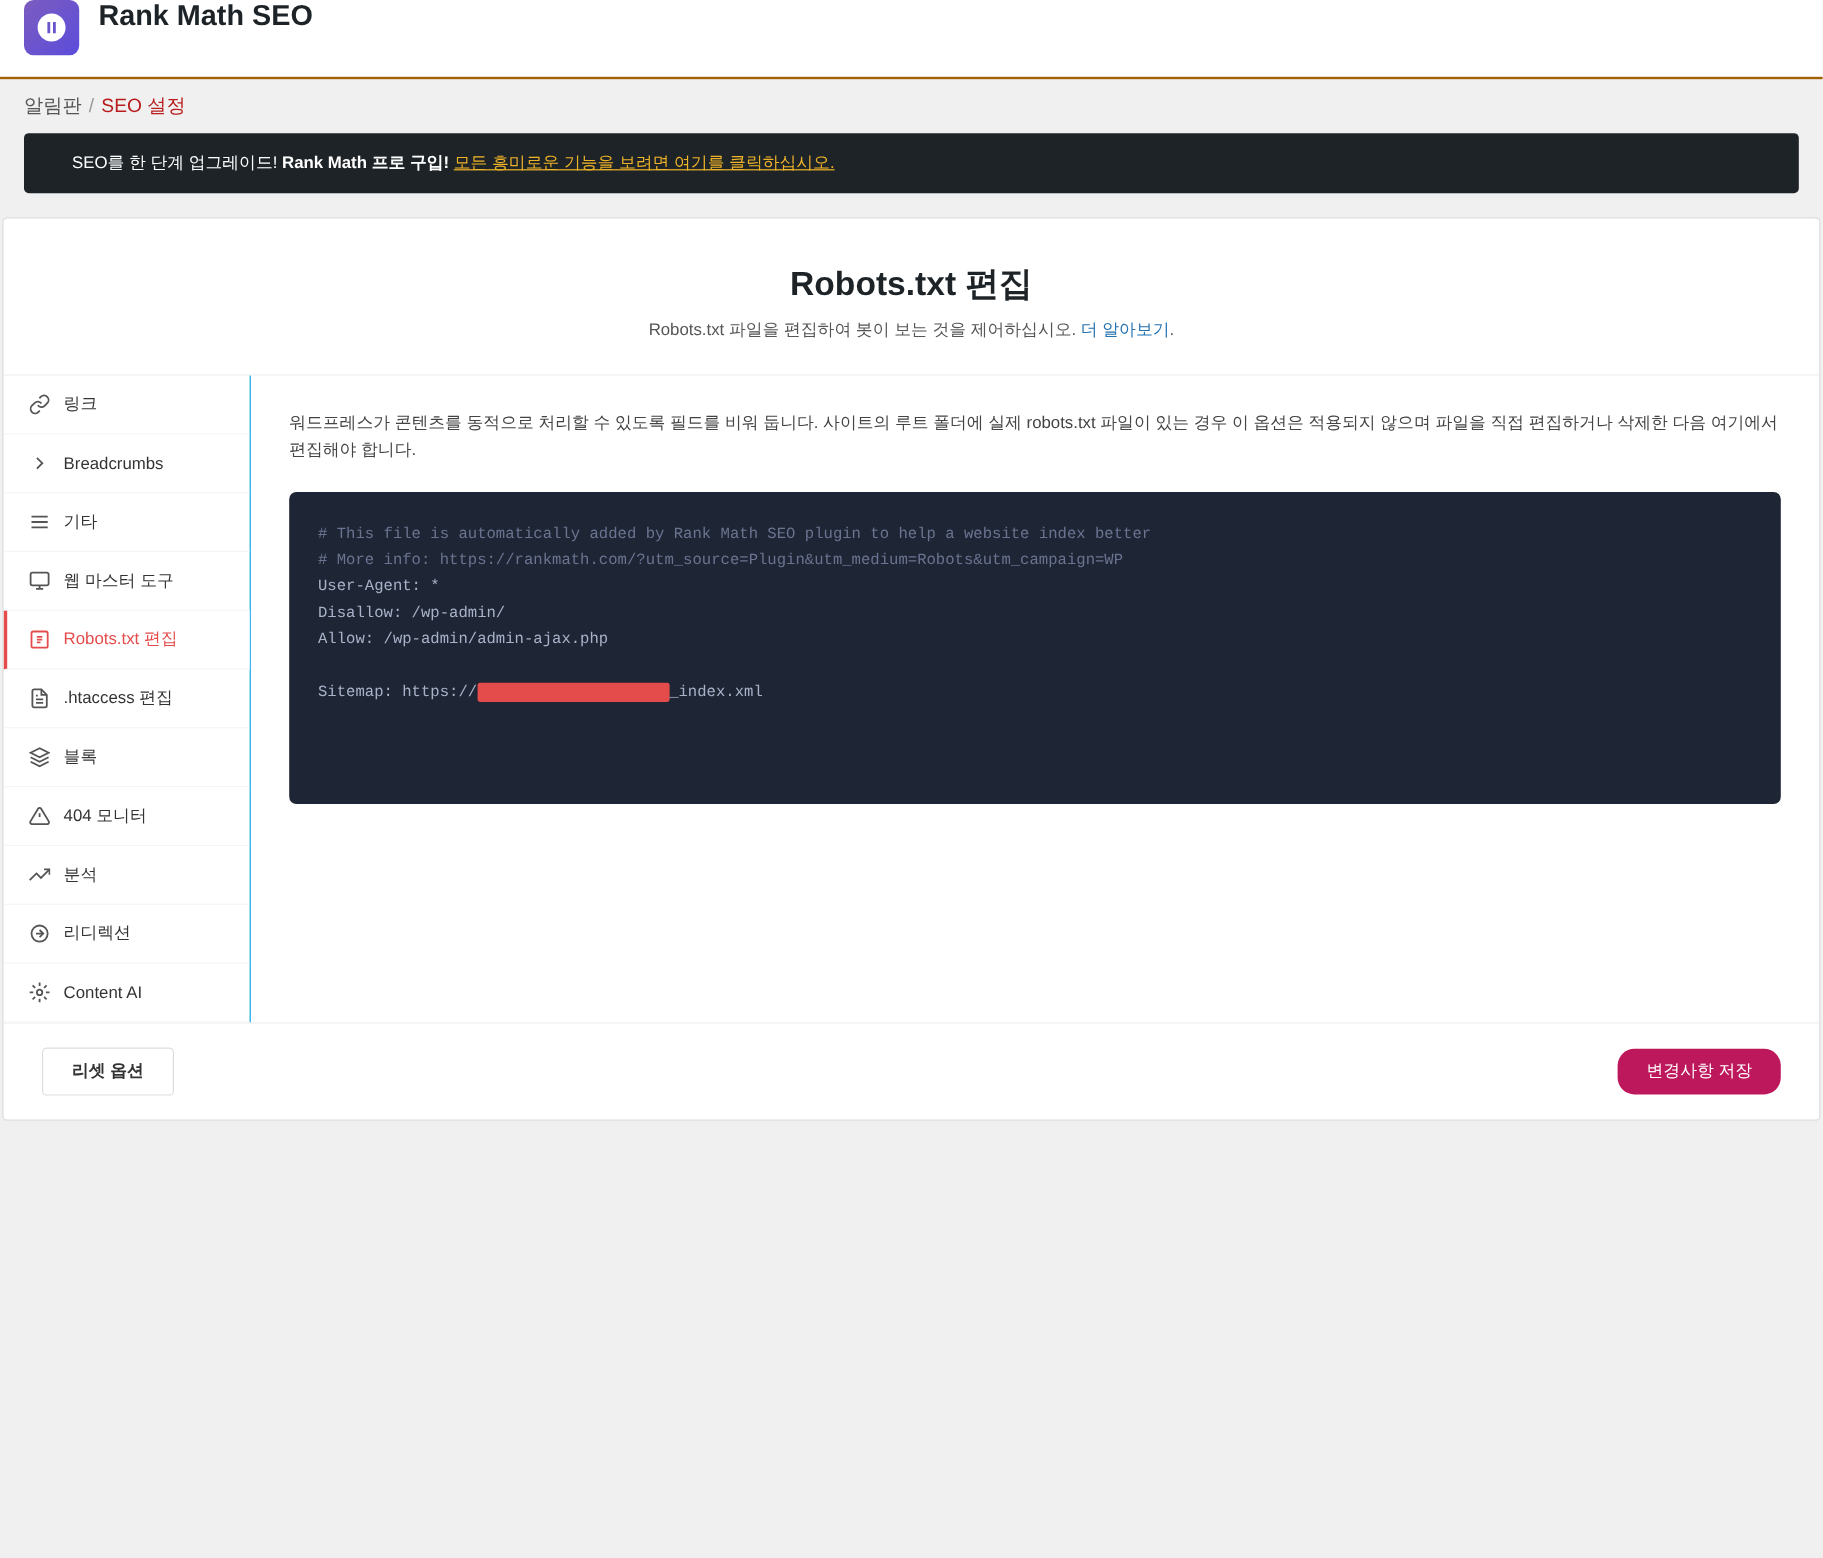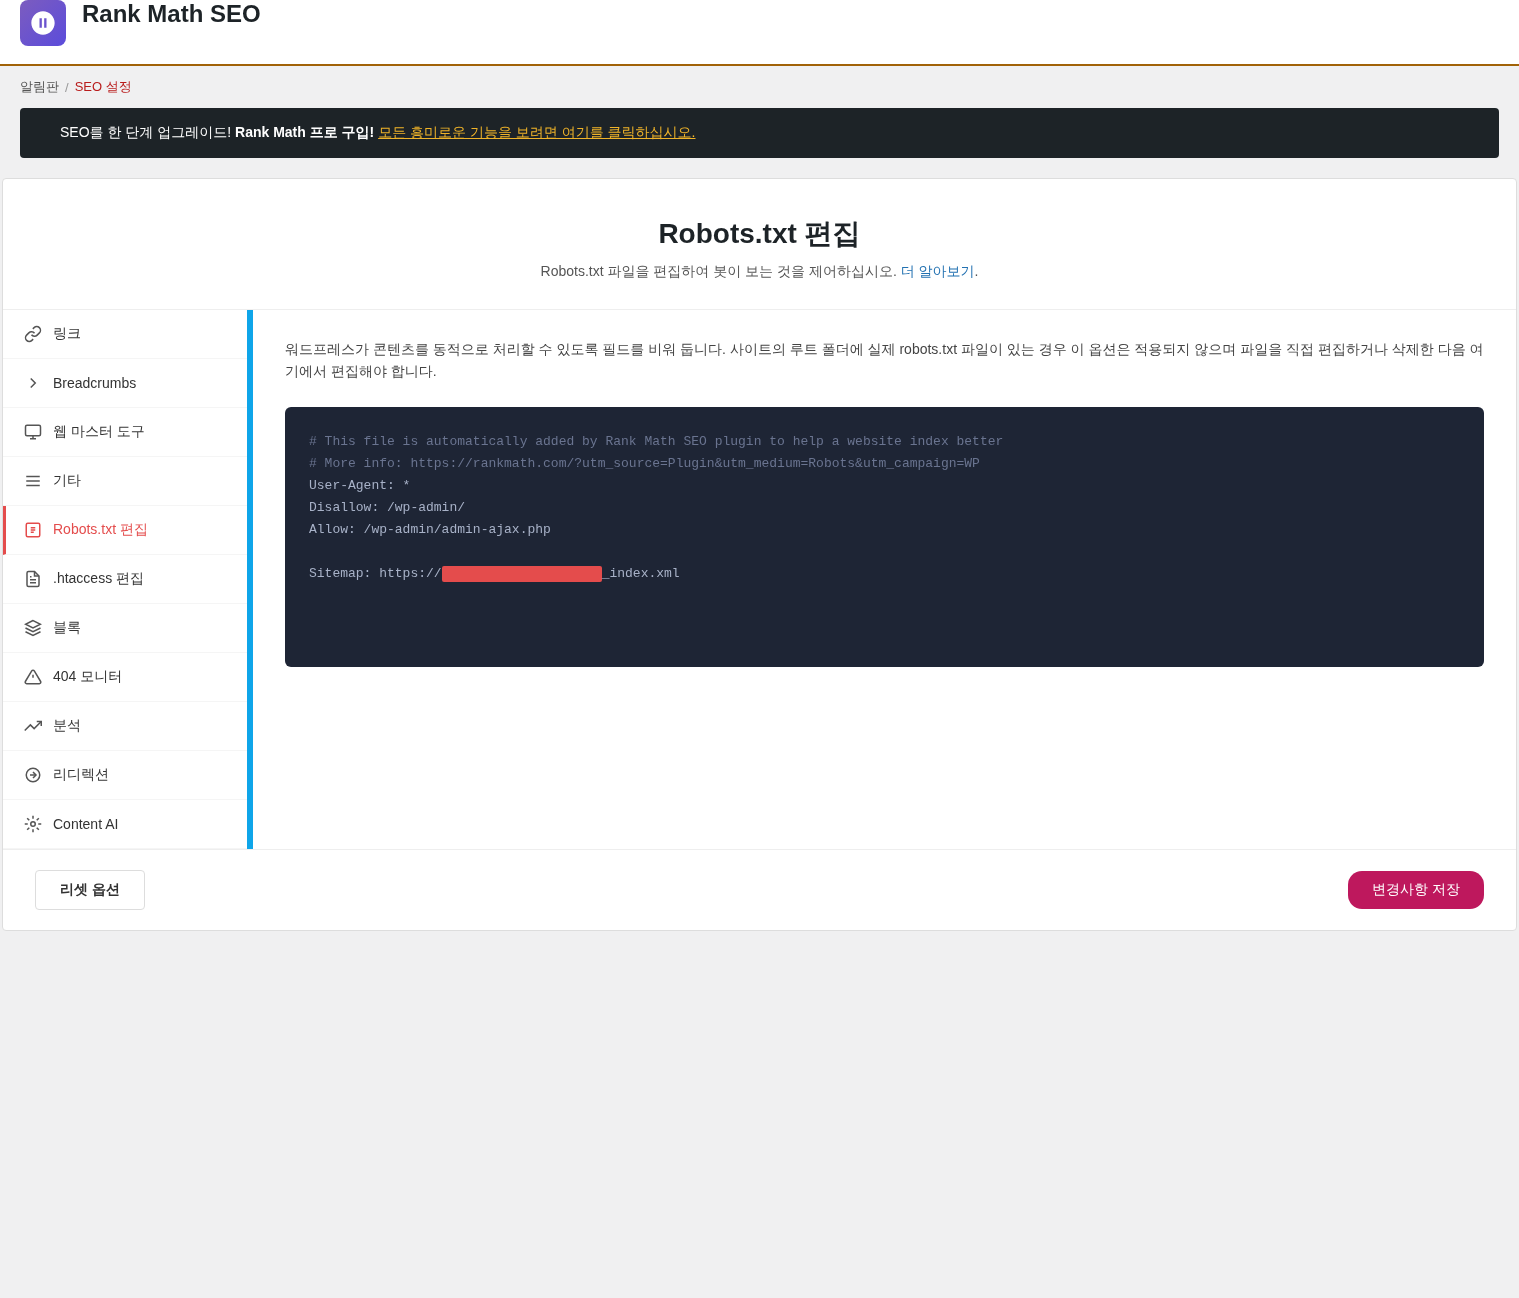--- a/index.html
+++ b/index.html
@@ -28,21 +28,21 @@
     .header-logo svg { width: 28px; height: 28px; fill: #fff; }
     .header-title {
       font-size: 24px;
       font-weight: 600;
       color: #1d2327;
     }
 
     
     .breadcrumb {
       padding: 12px 20px;
-      font-size: 13px;
+      font-size: 16px;
       color: #555;
       display: flex;
       align-items: center;
       gap: 6px;
     }
     .breadcrumb a { color: #555; text-decoration: none; }
     .breadcrumb .sep { color: #999; }
     .breadcrumb .current { color: #b91c1c; }
 
     
@@ -89,23 +89,23 @@
       text-decoration: none;
     }
 
     
     .two-col {
       display: flex;
     }
 
     
     .sidebar {
-      width: 250px;
+      width: 206px;
       flex-shrink: 0;
-      border-right: 6px solid #0ea5e9;
+      border-right: 1px solid #0ea5e9;
     }
     .nav-item {
       display: flex;
       align-items: center;
       gap: 10px;
       padding: 14px 20px;
       cursor: pointer;
       color: #333;
       font-size: 14px;
       border-bottom: 1px solid #f5f5f5;
@@ -245,37 +245,37 @@
           <svg width="18" height="18" viewBox="0 0 24 24" fill="none" stroke="currentColor" stroke-width="2">
             <polyline points="9 18 15 12 9 6"></polyline>
           </svg>
         </span>
         <span>Breadcrumbs</span>
       </div>
 
       <div class="nav-item">
         <span class="nav-icon">
           <svg width="18" height="18" viewBox="0 0 24 24" fill="none" stroke="currentColor" stroke-width="2">
+            <line x1="3" y1="12" x2="21" y2="12"></line>
+            <line x1="3" y1="6" x2="21" y2="6"></line>
+            <line x1="3" y1="18" x2="21" y2="18"></line>
+          </svg>
+        </span>
+        <span>기타</span>
+      </div>
+
+      <div class="nav-item">
+        <span class="nav-icon">
+          <svg width="18" height="18" viewBox="0 0 24 24" fill="none" stroke="currentColor" stroke-width="2">
             <rect x="2" y="3" width="20" height="14" rx="2" ry="2"></rect>
             <line x1="8" y1="21" x2="16" y2="21"></line>
             <line x1="12" y1="17" x2="12" y2="21"></line>
           </svg>
         </span>
         <span>웹 마스터 도구</span>
-      </div>
-
-      <div class="nav-item">
-        <span class="nav-icon">
-          <svg width="18" height="18" viewBox="0 0 24 24" fill="none" stroke="currentColor" stroke-width="2">
-            <line x1="3" y1="12" x2="21" y2="12"></line>
-            <line x1="3" y1="6" x2="21" y2="6"></line>
-            <line x1="3" y1="18" x2="21" y2="18"></line>
-          </svg>
-        </span>
-        <span>기타</span>
       </div>
 
       <div class="nav-item active">
         <span class="nav-icon">
           <svg width="18" height="18" viewBox="0 0 24 24" fill="none" stroke="#e44c4c" stroke-width="2">
             <rect x="3" y="3" width="18" height="18" rx="2"></rect>
             <path d="M9 9h6M9 12h6M9 15h4"></path>
           </svg>
         </span>
         <span>Robots.txt 편집</span>

